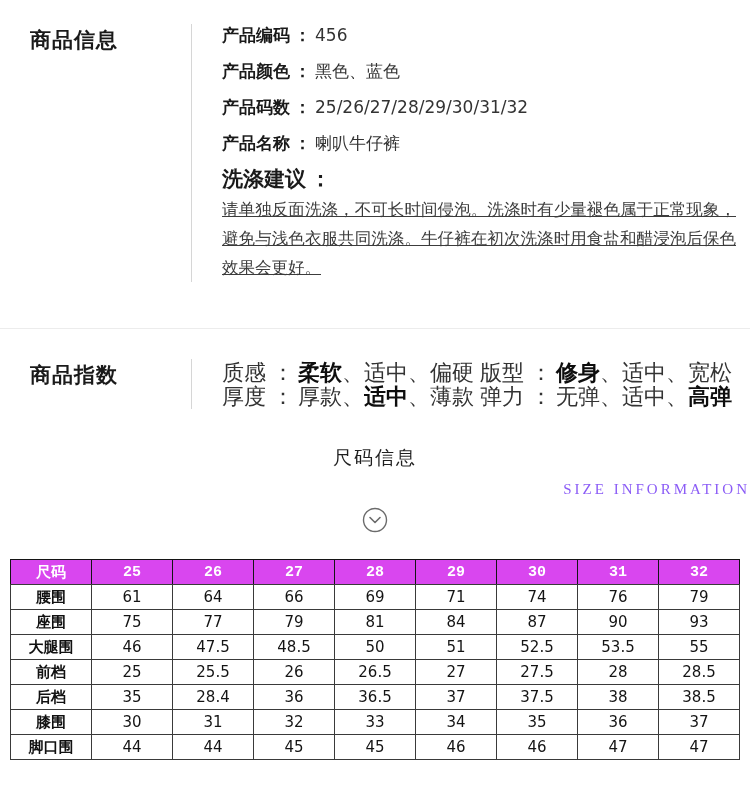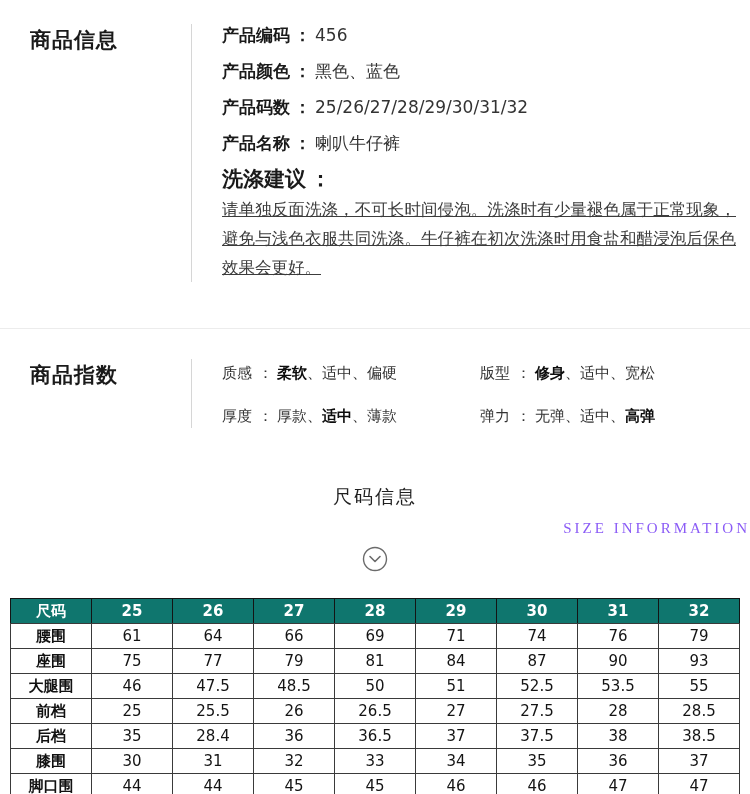--- a/index.html
+++ b/index.html
@@ -37,33 +37,32 @@
   
   .divider{border-top:1px solid #ececec;margin-top:46px;margin-bottom:0}
   .section.second{padding-top:30px}
 
   
   .metrics{
     display:grid;
     grid-template-rows:repeat(2,auto);
     grid-auto-flow:column;
     grid-auto-columns:1fr;
-    row-gap:19px;
-    font-size:15px;line-height:24px;color:#333;
+    font-size:22px;line-height:24px;color:#333;
     padding-top:2px;
   }
   .metric{white-space:nowrap}
   .m-label{color:#333}
   .m-colon{margin:0 4px 0 6px;color:#333}
   .opt{color:#333}
   .opt.sel{font-weight:bold;color:#0d0d0d}
   .sep{color:#333}
 
   
-  .size-head{text-align:center;margin-top:56px}
+  .size-head{text-align:center;margin-top:36px}
   .size-title-cn{font-size:19px;color:#1f1f1f;letter-spacing:2px;font-weight:500}
   .size-title-en{
     font-size:15px;color:#8b5cf6;letter-spacing:3px;margin-top:10px;
     font-family:Liberation Serif, serif;
     text-align:right;
   }
   .chevron-wrap{margin-top:9px;line-height:0}
   .chevron-wrap svg{display:inline-block}
 
   
@@ -71,22 +70,22 @@
     width:730px;margin:26px 10px 16px 10px;
     border-collapse:collapse;table-layout:fixed;
     font-size:15px;color:#141414;
   }
   .size-table th,.size-table td{
     border:1px solid #3a3a3a;
     text-align:center;vertical-align:middle;
     height:25px;padding:0 2px;
   }
   .size-table thead th{
-    background:#0f766e;color:#ffffff;font-weight:bold;
-    border-color:#141414;border-bottom-color:#3a3a3a;
+    background:#d946ef;color:#ffffff;font-weight:bold;
+    border-color:#141414;border-bottom-color:#3a3a3a;font-family:Liberation Mono, monospace;
   }
   .size-table thead th + th{border-left-color:#4a4a4a}
   .size-table td.row-label{font-weight:bold;color:#111}
 </style>
 </head>
 <body>
 
 <div class="page">
 
   <div class="section first">

